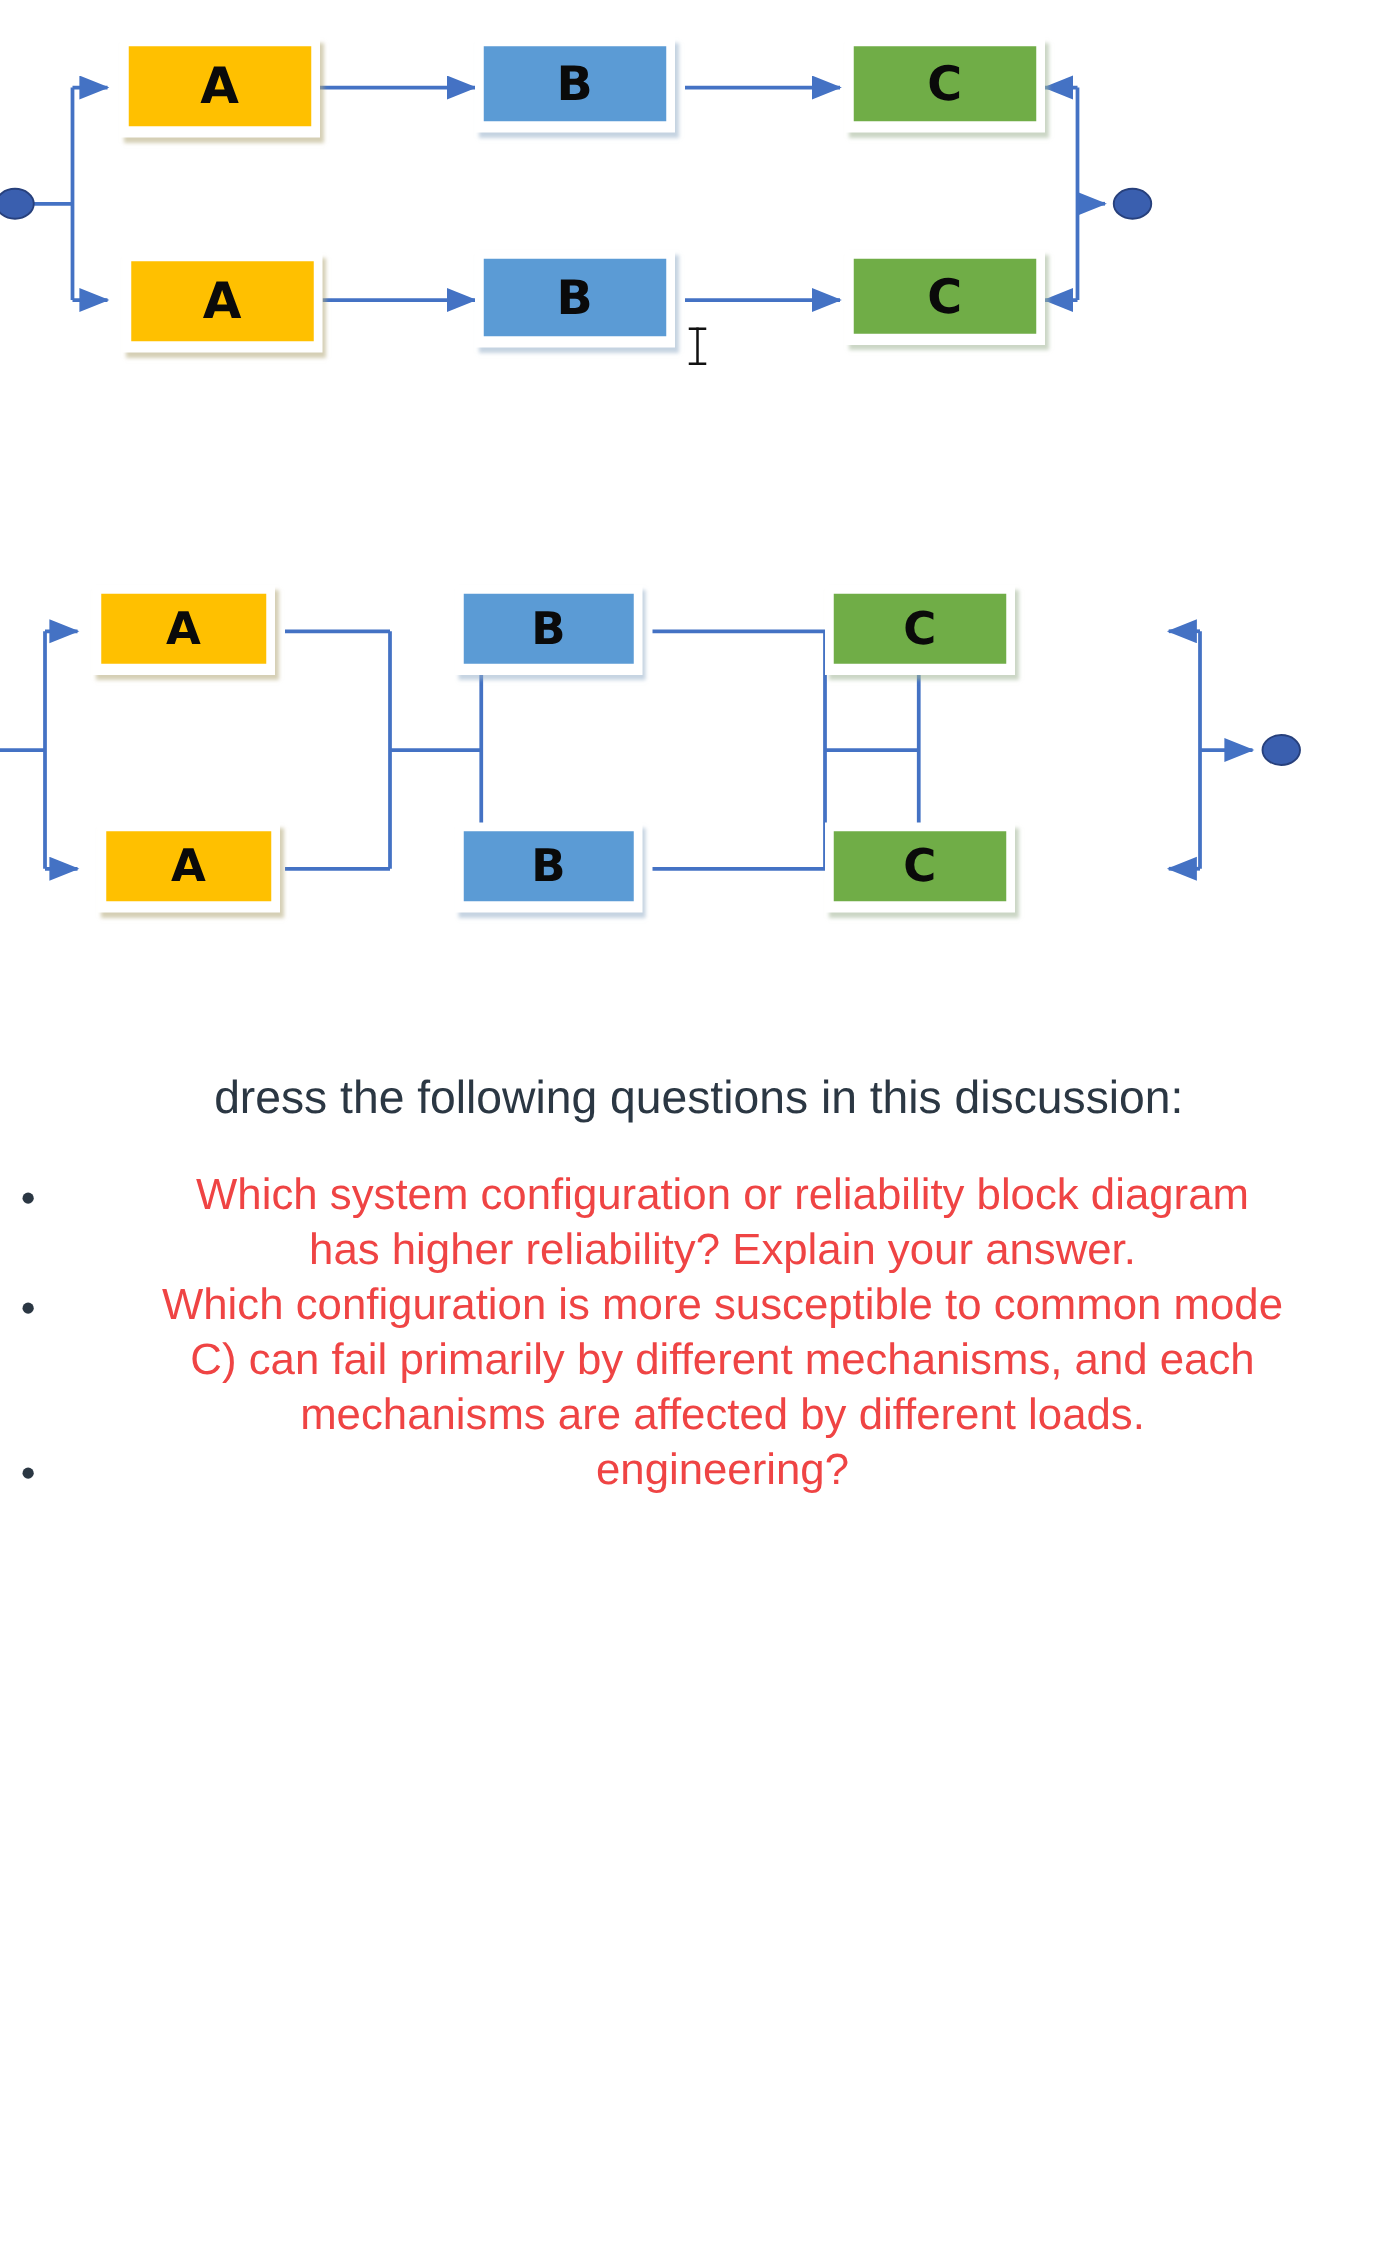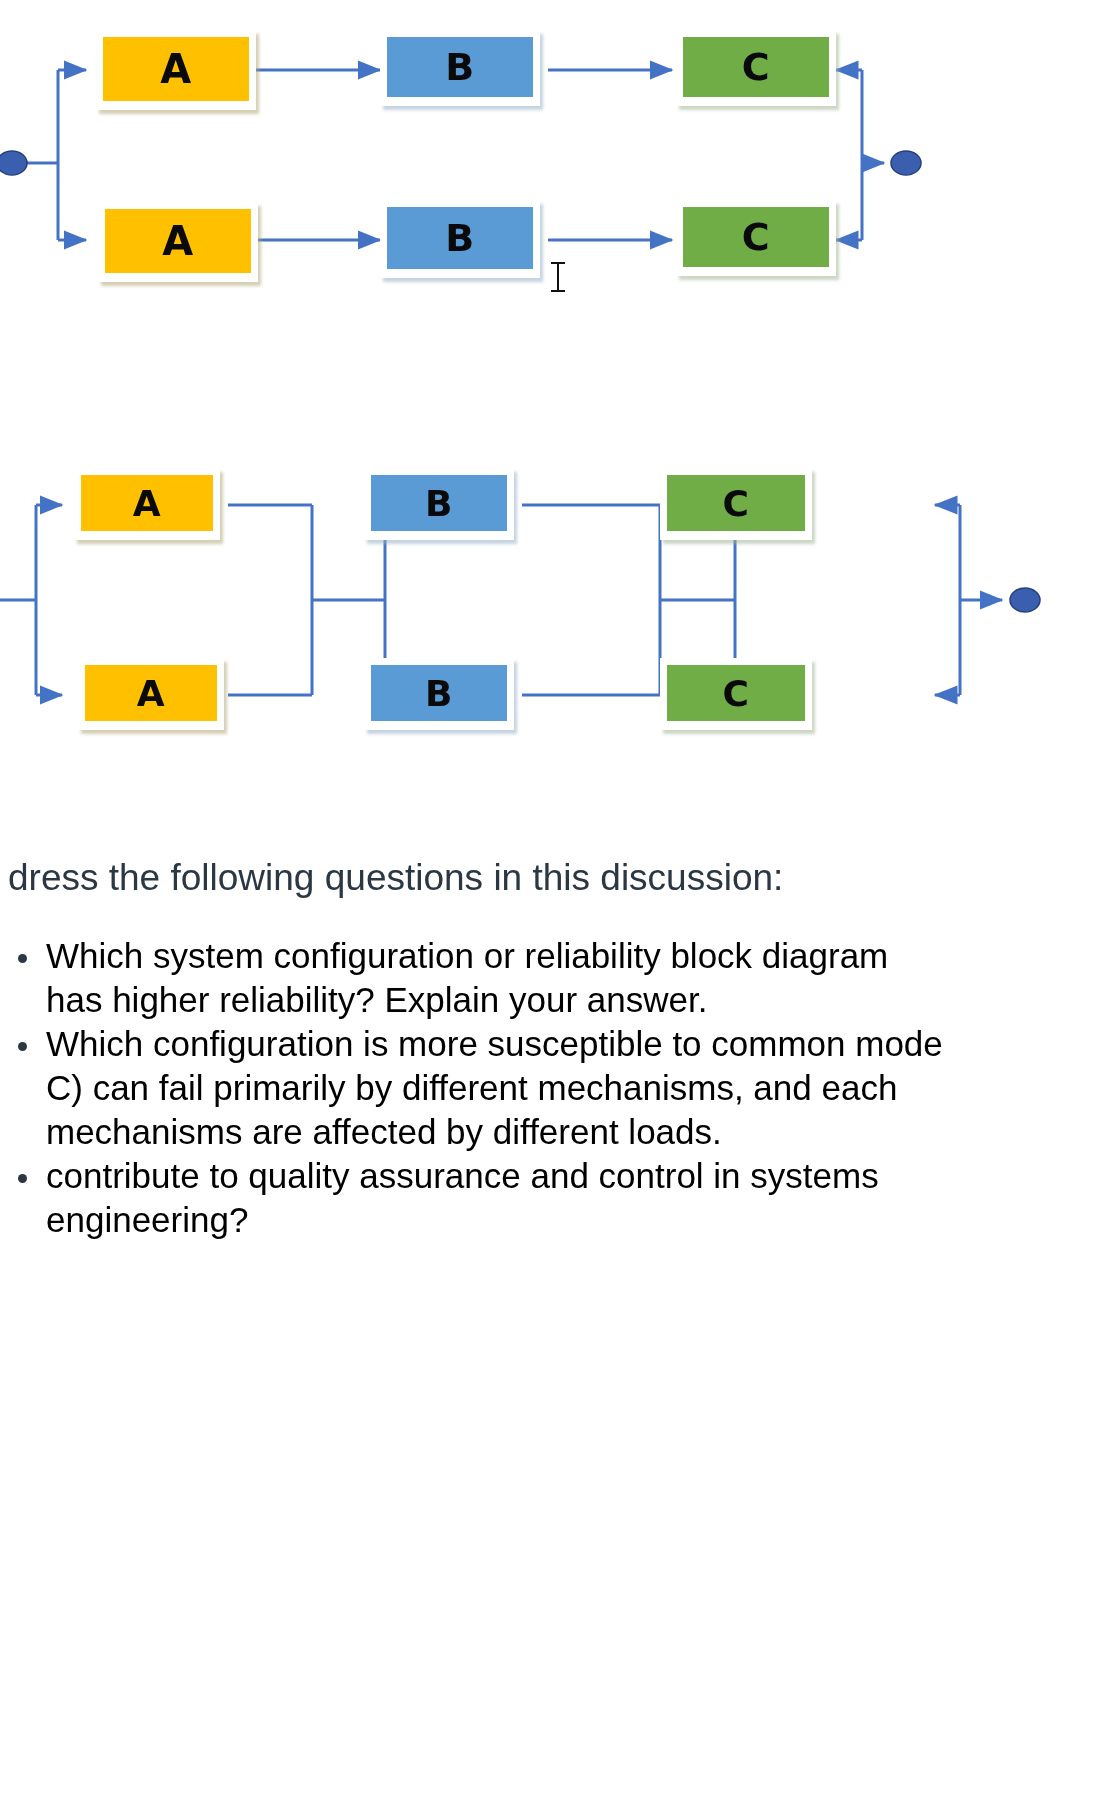--- a/index.html
+++ b/index.html
@@ -86,41 +86,42 @@
     background: #111;
     display: block;
   }
 
   
   .text-area {
     position: absolute;
     left: 0;
     top: 855px;
     width: 1110px;
+    text-align: center;
   }
   .lead {
     font-family: "Liberation Sans", sans-serif;
     font-size: 37px;
     line-height: 1.22;
     color: #2b3743;
     margin: 0 0 34px 0;
     padding-left: 8px;
     white-space: nowrap;
   }
   ul.questions {
     list-style: none;
     margin: 0;
     padding: 0;
   }
   ul.questions > li {
     position: relative;
     padding-left: 46px;
     font-size: 35px;
     line-height: 1.255;
-    color: #000000;
+    color: #ef4444;
     margin-bottom: 0px;
   }
   ul.questions > li .bullet {
     position: absolute;
     left: 18px;
     top: 0.58em;
     width: 9px;
     height: 9px;
     border-radius: 50%;
     background: #2b3743;
@@ -271,18 +272,17 @@
     <li>
       <span class="bullet"></span>
       <span class="qline">Which configuration is more susceptible to common mode</span>
       <span class="qline">C) can fail primarily by different mechanisms, and each</span>
       <span class="qline">mechanisms are affected by different loads.</span>
     </li>
 
 
     <li>
       <span class="bullet"></span>
-      <span class="qline">contribute to quality assurance and control in systems</span>
       <span class="qline">engineering?</span>
     </li>
 
   </ul>
 </div>
 
 </body></html>

